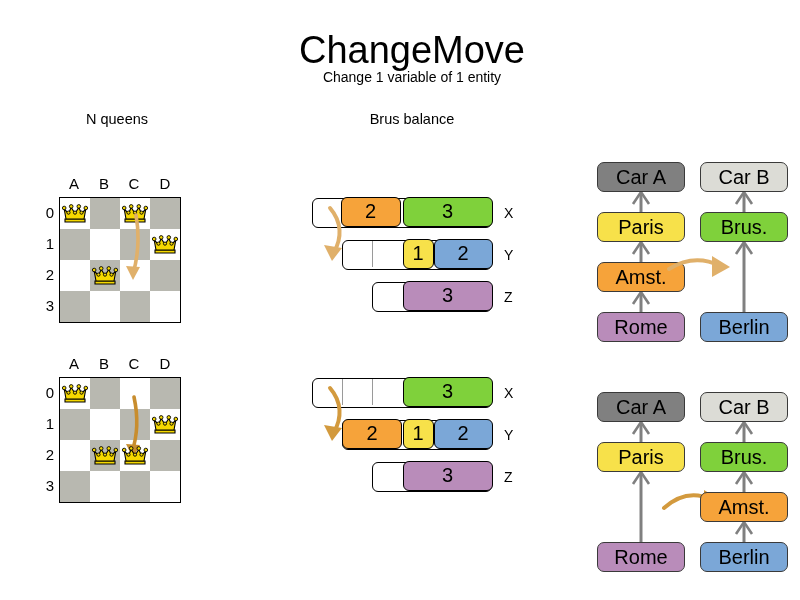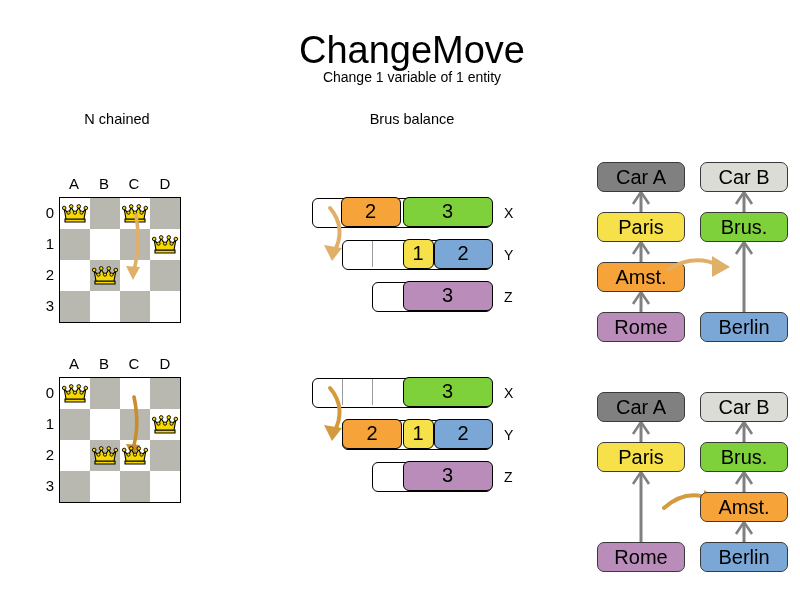--- a/index.html
+++ b/index.html
@@ -119,21 +119,21 @@
     white-space: nowrap;
   }
   .vrp-edge { position: absolute; overflow: visible; }
 </style>
 </head>
 <body>
 
 <div class="abs" id="title">ChangeMove</div>
 <div class="abs" id="subtitle">Change 1 variable of 1 entity</div>
 
-<div class="abs section-head" id="head-queens">N chained</div>
+<div class="abs section-head" id="head-queens">N queens</div>
 <div class="abs section-head" id="head-cloud">Brus balance</div>
 <div class="abs section-head" id="head-vrp">
 </div>
 
 <div class="abs board-wrap" id="board-before" style="left:30px; top:175px;">
   <div class="col-labels">
     <span style="left:0px;">A</span>
     <span style="left:30px;">B</span>
     <span style="left:60px;">C</span>
     <span style="left:91px;">D</span>

